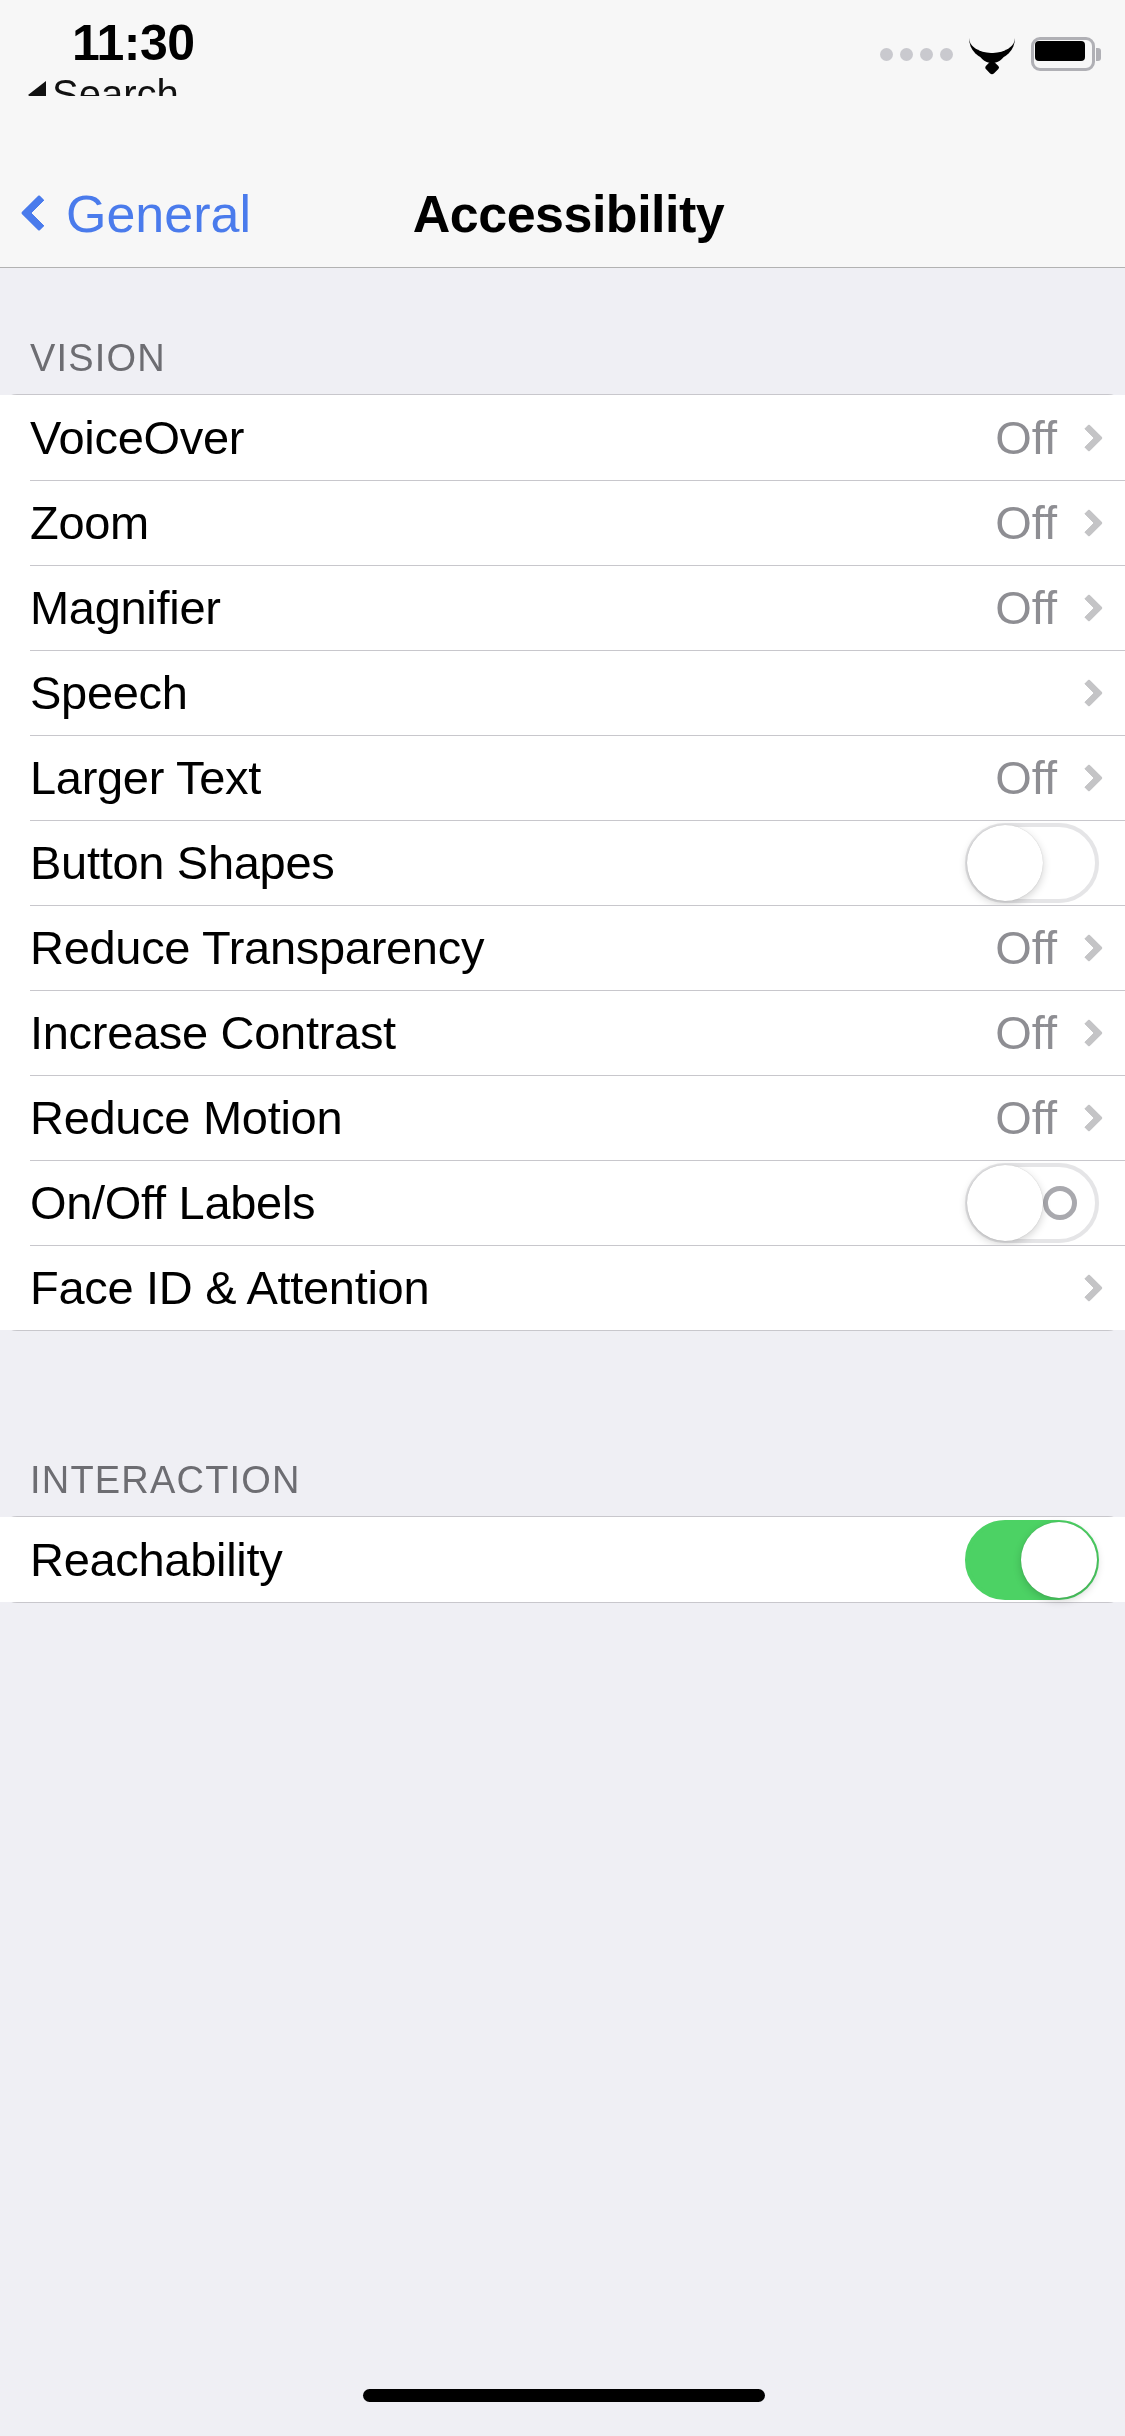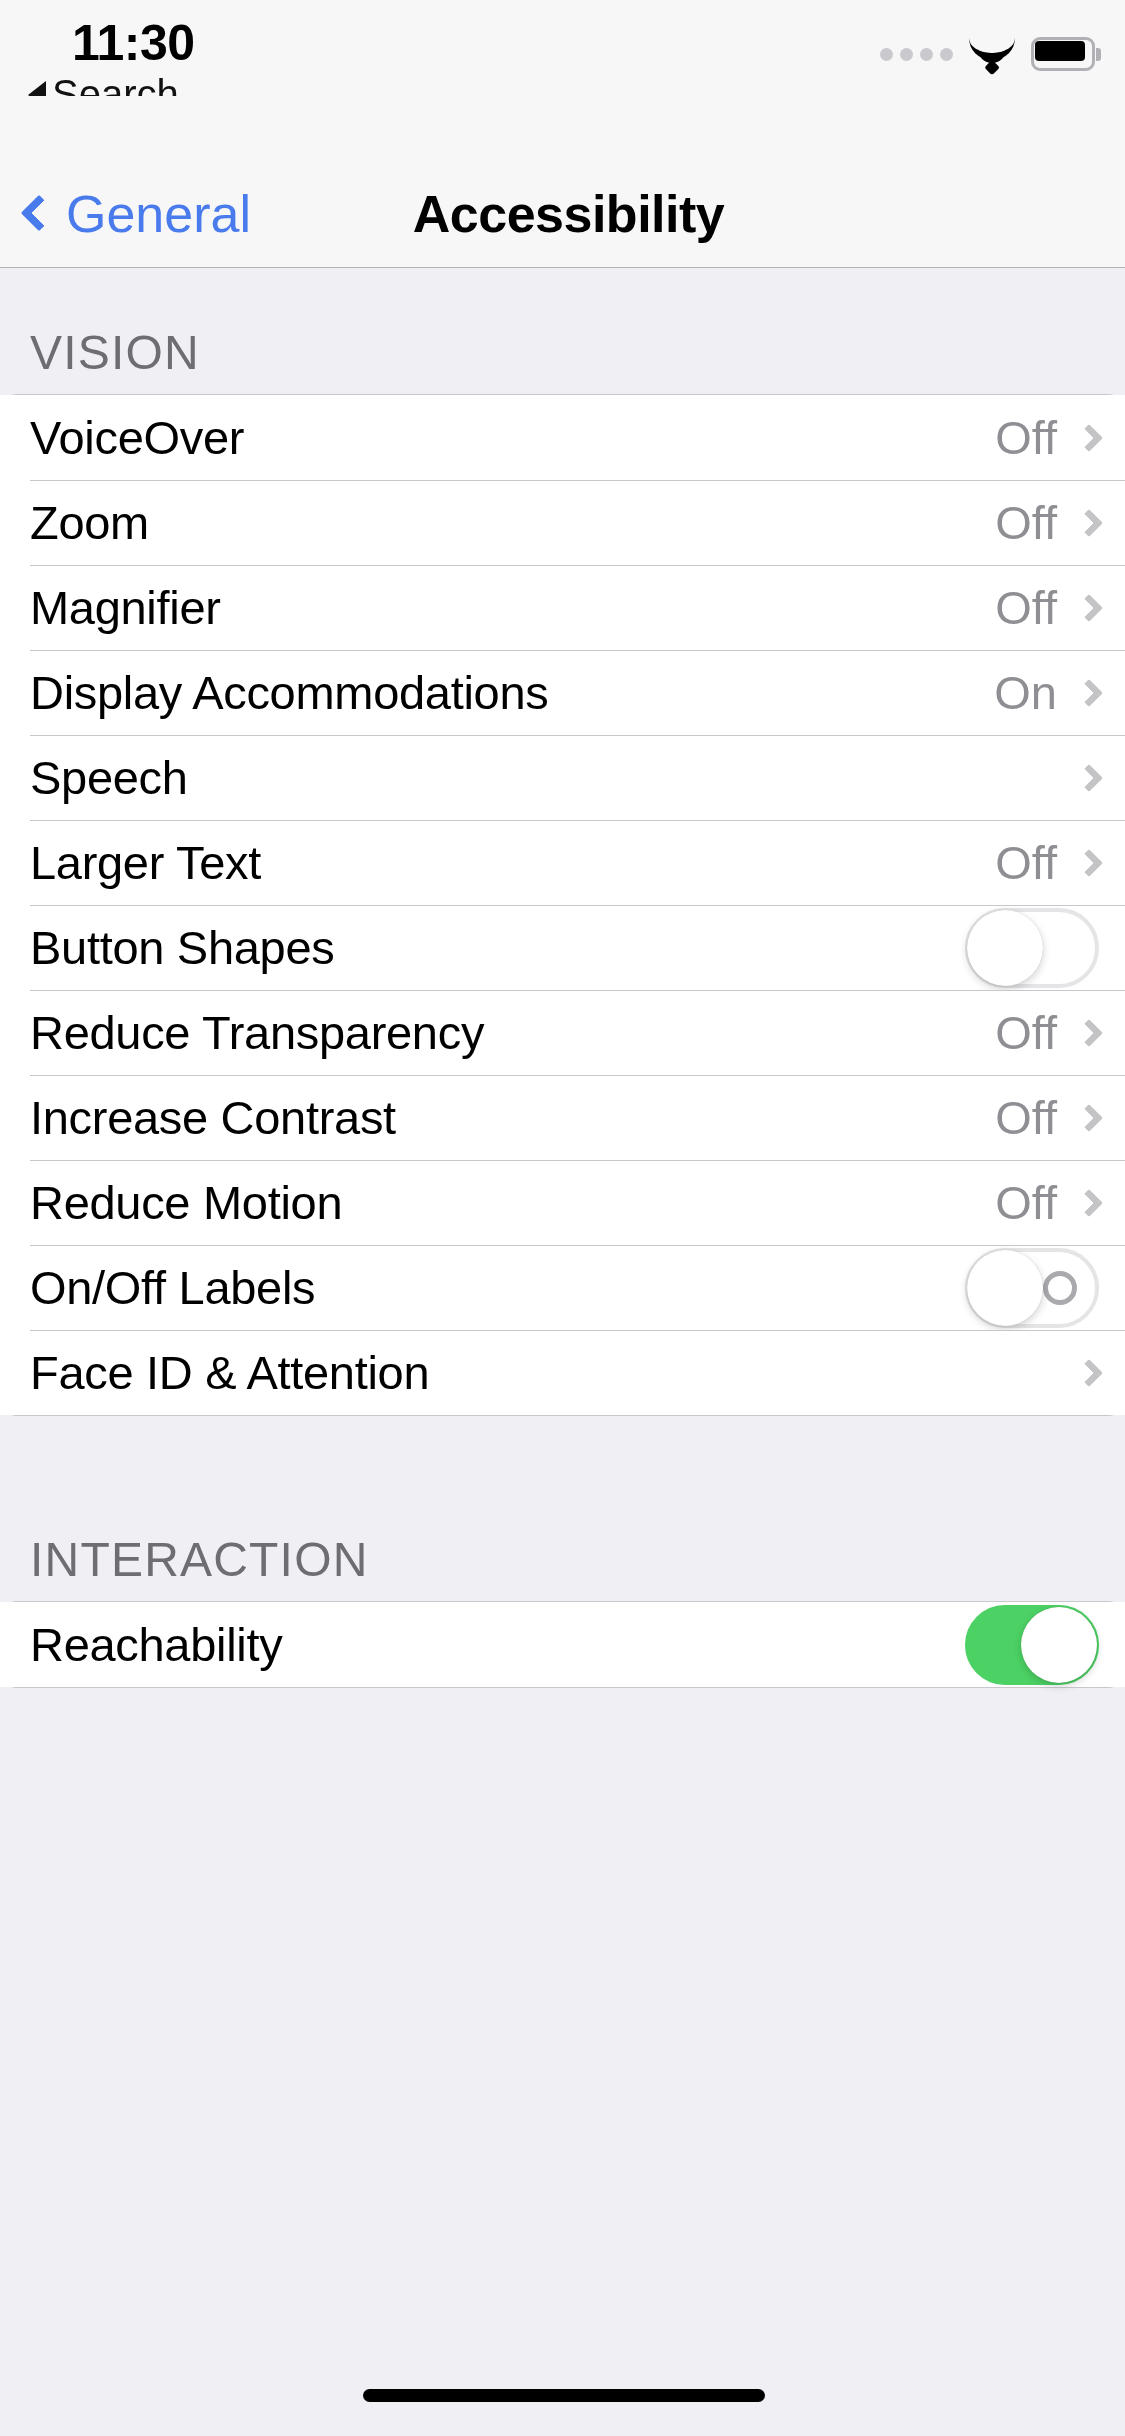--- a/index.html
+++ b/index.html
@@ -74,21 +74,21 @@
 
   
   .content { position:absolute; top:268px; left:0; width:1125px; height:2168px; background:#EFEFF4; }
 
   .group-header {
     height:126px; background:#EFEFF4;
     display:flex; align-items:flex-end;
     padding:0 0 14px 30px;
   }
   .group-header span {
-    font-size:48px; color:#6D6D72; letter-spacing:1.2px; font-weight:400;
+    font-size:38px; color:#6D6D72; letter-spacing:1.2px; font-weight:400;
   }
   .group-header.tall { height:185px; }
 
   .group { background:#FFFFFF; border-top:1px solid #C8C7CC; border-bottom:1px solid #C8C7CC;border-radius:17px; }
 
   .row {
     position:relative; height:85px;
     display:flex; align-items:center;
     padding-left:30px; padding-right:26px;
     background:#FFFFFF;
@@ -193,27 +193,20 @@
       </div>
 
       <div class="row">
         <span class="row-label">Magnifier</span>
         <span class="row-right">
           <span class="row-value">Off</span>
           <span class="chev-right"></span>
         </span>
       </div>
 
-      <div class="row">
-        <span class="row-label">Display Accommodations</span>
-        <span class="row-right">
-          <span class="row-value">On</span>
-          <span class="chev-right"></span>
-        </span>
-      </div>
 
       <div class="row">
         <span class="row-label">Speech</span>
         <span class="row-right">
           <span class="row-value"></span>
           <span class="chev-right"></span>
         </span>
       </div>
 
       <div class="row">

